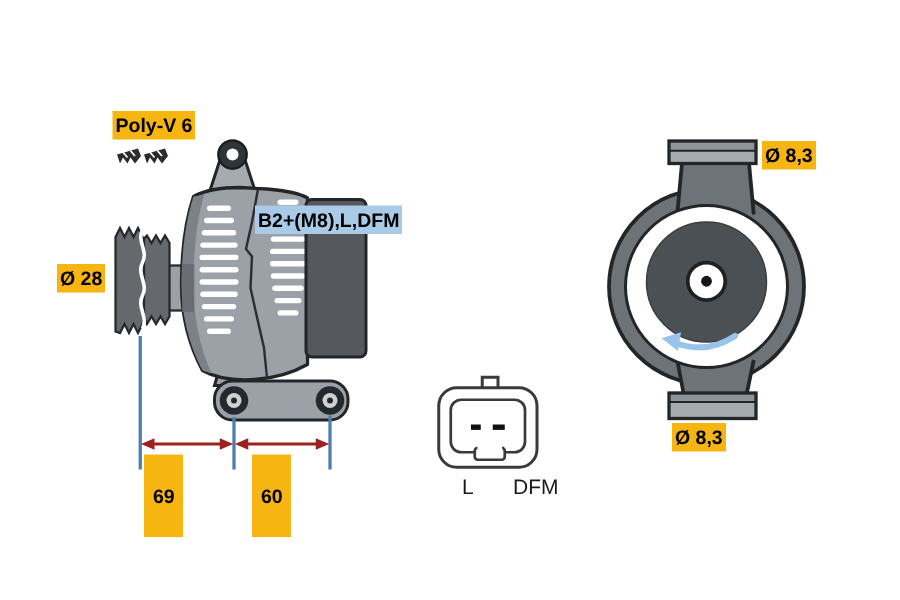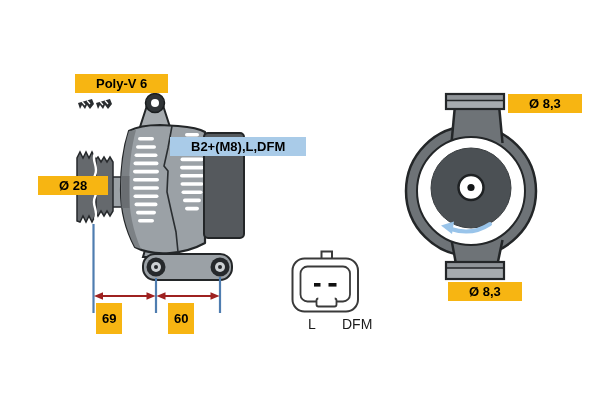--- a/index.html
+++ b/index.html
@@ -3,25 +3,25 @@
 <meta charset="utf-8">
 <style>
   html,body{margin:0;padding:0;}
   body{
     width:600px;height:400px;position:relative;background:#ffffff;
     font-family:"Liberation Sans", sans-serif;overflow:hidden;
   }
   svg{position:absolute;left:0;top:0;}
   .lbl{
     position:absolute;font-size:13px;font-weight:bold;color:#000;
-    line-height:15px;padding:2px 21px;white-space:nowrap;
+    line-height:15px;padding:2px 2px;white-space:nowrap;
   }
   .lbl.yellow{background:#F7B512;}
   .lbl.blue{background:#A9CBE8;margin-top:40px;}
-  .lbl.num{padding:8px 6px;}
+  .lbl.num{padding:20px 6px;}
   .conn-lbl{
     position:absolute;font-size:14px;font-weight:normal;color:#1a1a1a;
     line-height:15px;white-space:nowrap;
   }
 </style>
 </head>
 <body>
 
 <svg width="600" height="400" viewBox="0 0 600 400">
 

